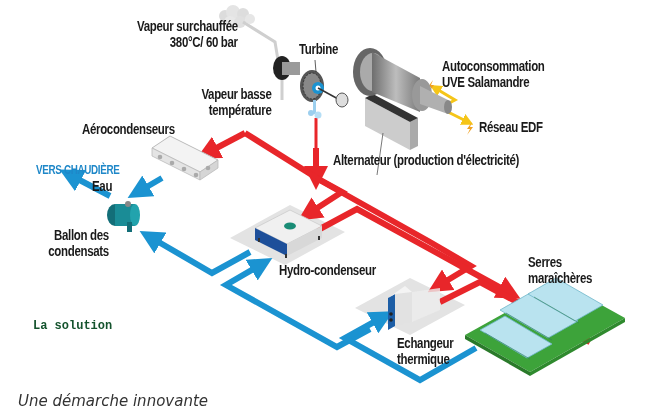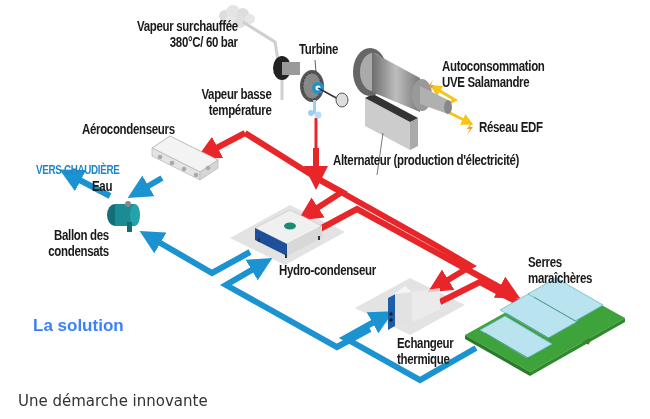--- a/index.html
+++ b/index.html
@@ -1,22 +1,22 @@
 <!DOCTYPE html>
 <html><head>
 <meta charset="utf-8">
 <style>
   html, body { margin:0; padding:0; background:#ffffff; }
   body { width:650px; height:419px; position:relative; overflow:hidden; font-family:"Liberation Sans", sans-serif; }
   #diagram { position:absolute; left:0; top:0; width:650px; height:419px; }
   .lbl { position:absolute; font-family:"Liberation Sans", sans-serif; font-weight:bold; color:#1a1a1a; font-size:14px; line-height:16px; letter-spacing:-0.4px; transform:scaleX(0.82); transform-origin:left top; white-space:nowrap; }
   .lbl.right { text-align:right; transform-origin:right top; }
   .lbl.blue { color:#1e87c8; font-size:12px; }
-  .solution { position:absolute; left:33px; top:318px; font-family:Liberation Sans, sans-serif; font-weight:bold; font-size:17px; line-height:16px; color:#3b82f6; }
-  .caption { position:absolute; left:18px; top:392px; font-family:"DejaVu Sans", sans-serif; font-size:15px; color:#333; }
+  .solution { position:absolute; left:33px; top:318px; font-family:Liberation Mono, monospace; font-weight:bold; font-size:12px; line-height:16px; color:#14532d; }
+  .caption { position:absolute; left:18px; top:392px; font-family:"DejaVu Sans", sans-serif; font-style:italic; font-size:15px; color:#333; }
 </style>
 </head>
 <body>
 
 <svg id="diagram" viewBox="0 0 650 419" xmlns="http://www.w3.org/2000/svg">
   <defs>
     <marker id="ahRed" markerWidth="4" markerHeight="4" refX="2" refY="2" orient="auto" markerUnits="strokeWidth">
       <path d="M0,0 L4,2 L0,4 z" fill="#e8262a"></path>
     </marker>
     <marker id="ahBlue" markerWidth="4" markerHeight="4" refX="2" refY="2" orient="auto" markerUnits="strokeWidth">

